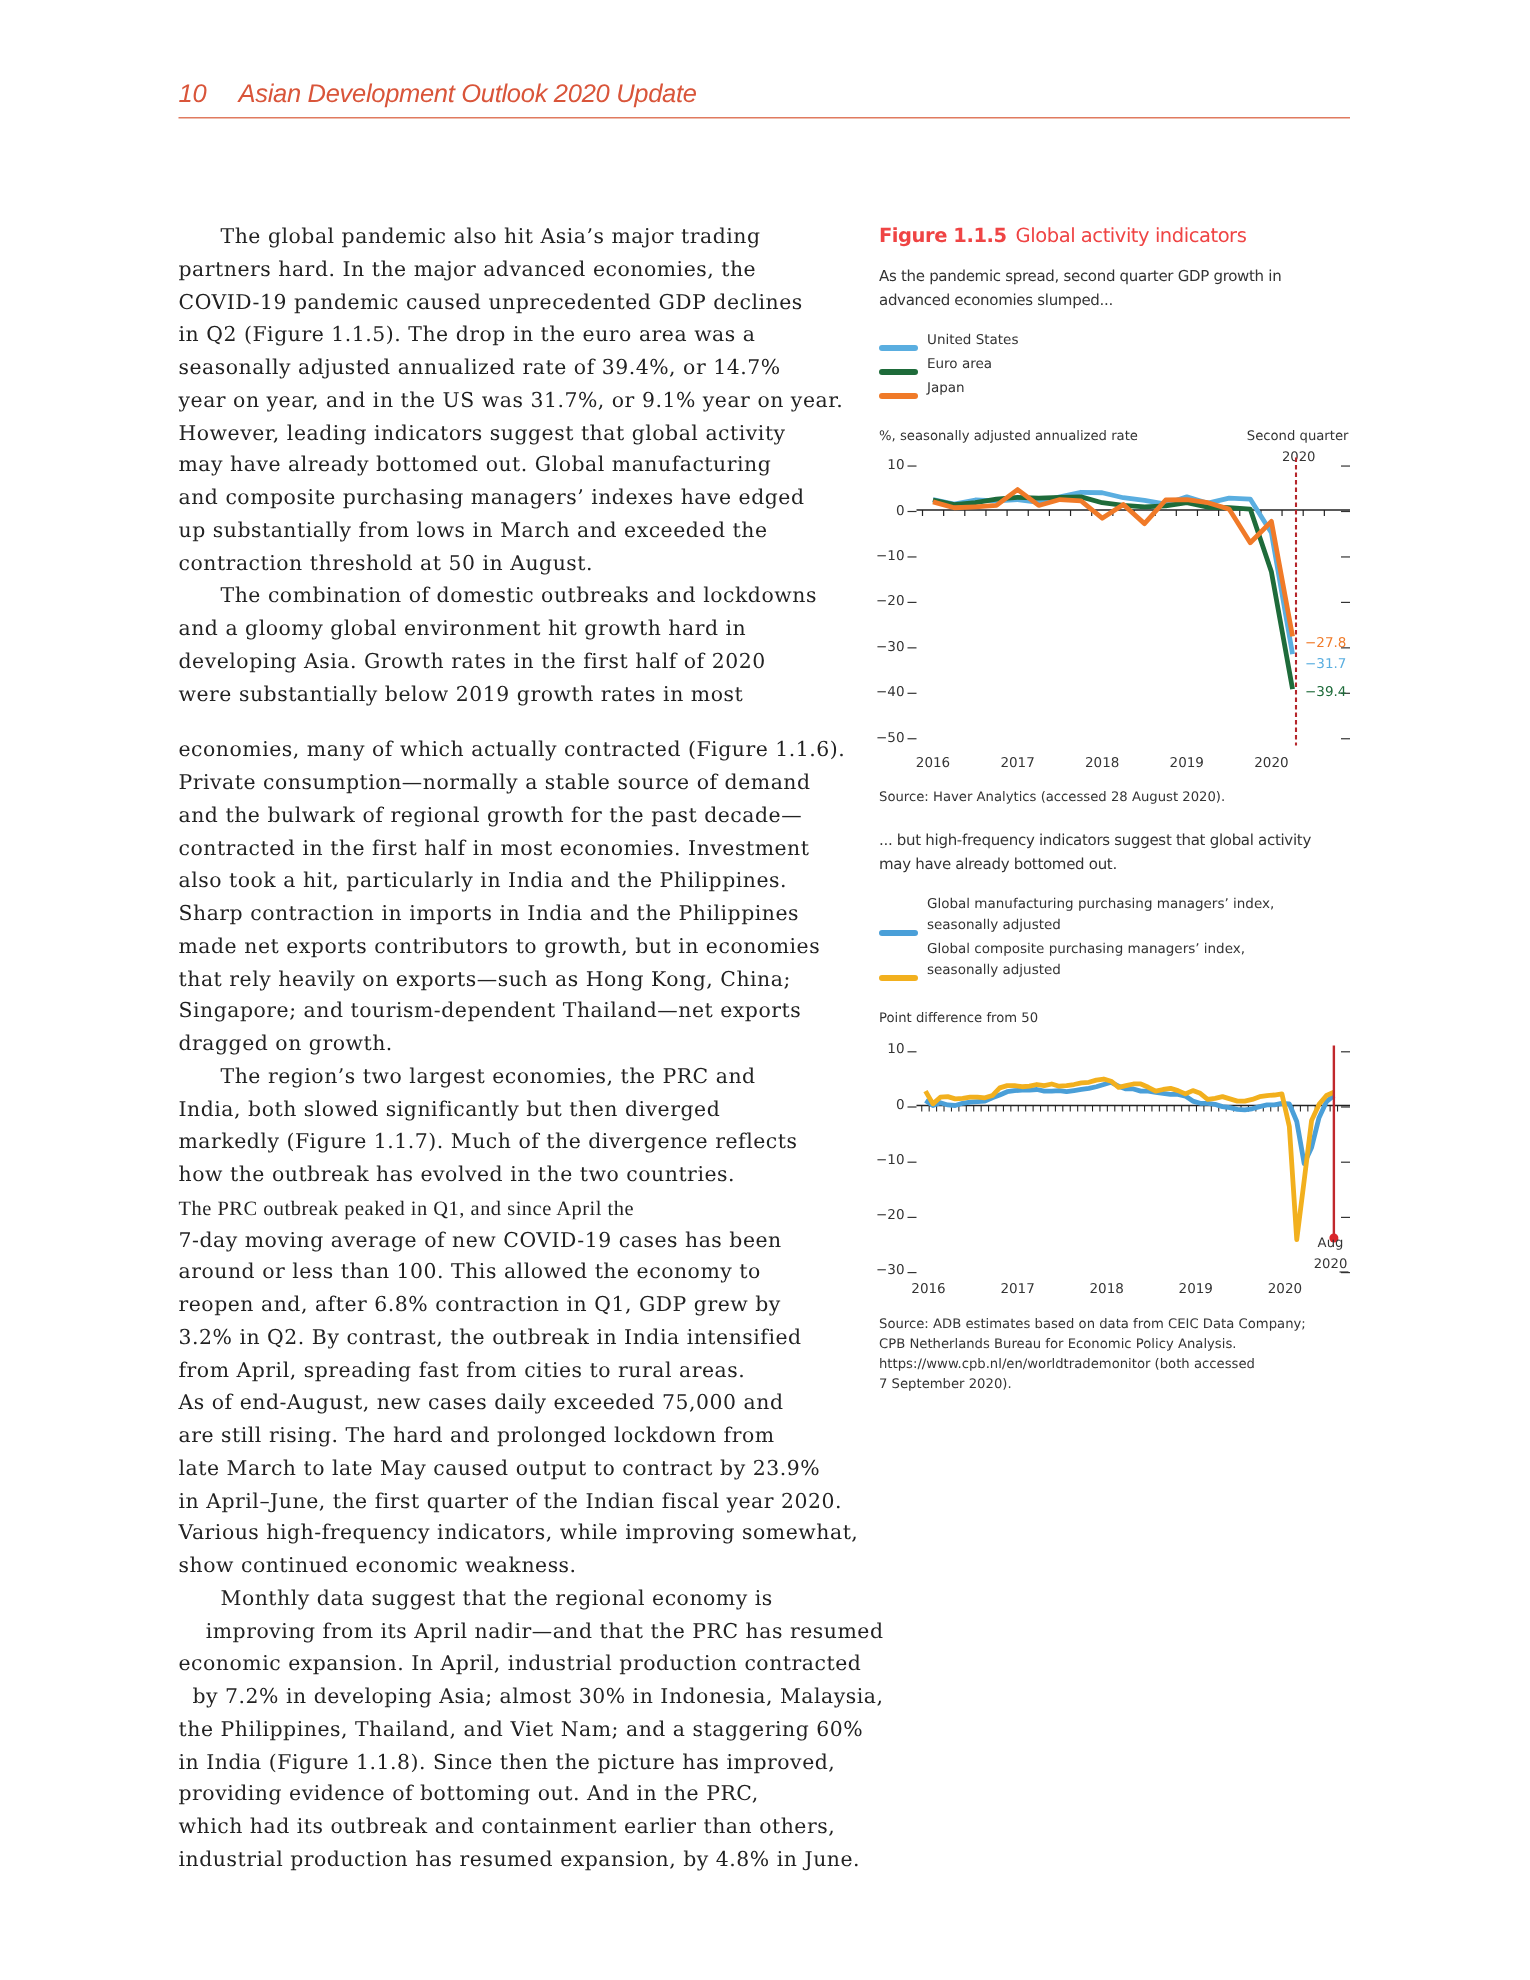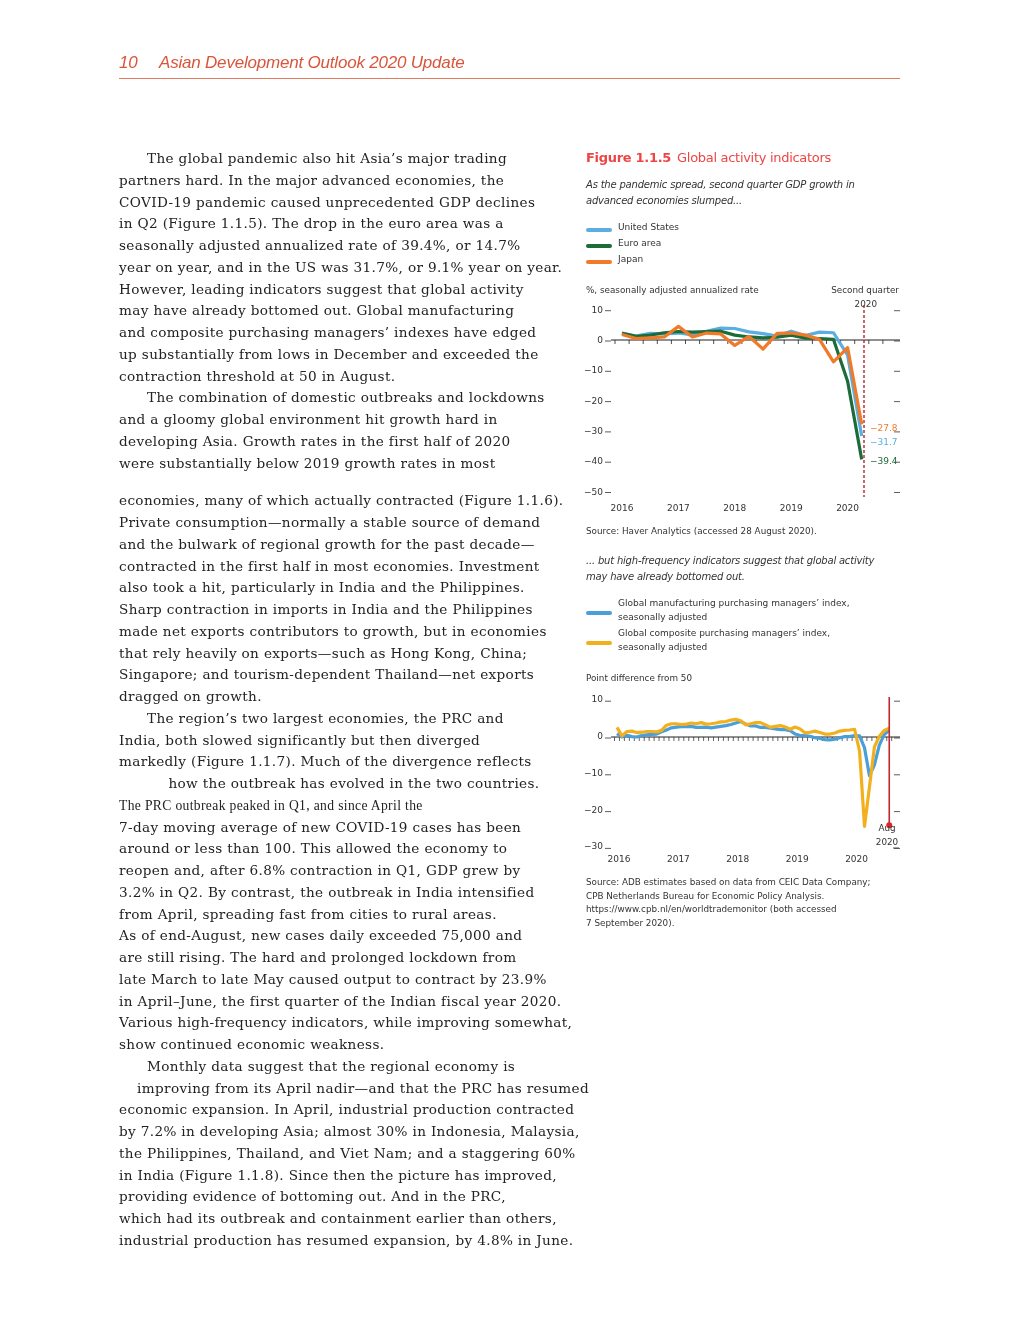--- a/index.html
+++ b/index.html
@@ -10,23 +10,23 @@
   .header .ptitle { position:absolute; left:40px; top:1px; }
 
   .body-col { position:absolute; left:119px; top:148px; width:470px; font-family:"DejaVu Serif", serif; font-size:13.6px; line-height:21.75px; color:#222; letter-spacing:0.35px; }
   .body-col p { margin:0; text-indent:28px; }
   .body-col .ln { display:block; white-space:nowrap; }
 
   .fig { position:absolute; left:586px; top:150px; width:320px; font-family:"DejaVu Sans", sans-serif; color:#333; }
   .fig-title { font-size:13px; color:#ef4444; font-weight:bold; white-space:nowrap; letter-spacing:-0.3px; }
   .fig-title .lbl { font-weight:bold; margin-right:6px; }
   .fig-title .txt { font-weight:normal; }
-  .subtitle { font-size:10px; font-style:italic; line-height:15.5px; color:#333; letter-spacing:-0.2px; }
+  .subtitle { font-size:10px; line-height:15.5px; color:#333; letter-spacing:-0.2px; }
   .legend { font-size:9px; color:#333; }
-  .legend .item { display:flex; align-items:center; line-height:14px; }
+  .legend .item { display:flex; align-items:flex-end; line-height:14px; }
   .legend .sw { display:inline-block; width:26px; height:4px; border-radius:2px; margin-top:5px; margin-right:6px; flex:none; }
   svg text { font-family:"DejaVu Sans", sans-serif; }
 </style>
 </head>
 <body>
 
 <div class="header">
   <span class="pnum">10</span>
   <span class="ptitle">Asian Development Outlook 2020 Update</span>
 </div>
@@ -35,21 +35,21 @@
     <p>
       <span class="ln" style="text-indent: 28px;">The global pandemic also hit Asia’s major trading</span>
       <span class="ln" style="text-indent: 0px;">partners hard. In the major advanced economies, the</span>
       <span class="ln" style="text-indent: 0px;">COVID-19 pandemic caused unprecedented GDP declines</span>
       <span class="ln" style="text-indent: 0px;">in Q2 (Figure 1.1.5). The drop in the euro area was a</span>
       <span class="ln" style="text-indent: 0px;">seasonally adjusted annualized rate of 39.4%, or 14.7%</span>
       <span class="ln" style="text-indent: 0px;">year on year, and in the US was 31.7%, or 9.1% year on year.</span>
       <span class="ln" style="text-indent: 0px;">However, leading indicators suggest that global activity</span>
       <span class="ln" style="text-indent: 0px;">may have already bottomed out. Global manufacturing</span>
       <span class="ln" style="text-indent: 0px;">and composite purchasing managers’ indexes have edged</span>
-      <span class="ln" style="text-indent: 0px;">up substantially from lows in December and exceeded the</span>
+      <span class="ln" style="text-indent: 0px;">up substantially from lows in March and exceeded the</span>
       <span class="ln" style="text-indent: 0px;">contraction threshold at 50 in August.</span>
     </p>
     <p>
       <span class="ln" style="text-indent: 28px;">The combination of domestic outbreaks and lockdowns</span>
       <span class="ln" style="text-indent: 0px;">and a gloomy global environment hit growth hard in</span>
       <span class="ln" style="text-indent: 0px;">developing Asia. Growth rates in the first half of 2020</span>
       <span class="ln" style="text-indent: 0px;">were substantially below 2019 growth rates in most</span>
       <span class="ln" style="text-indent: 0px; margin-top: 16px;">economies, many of which actually contracted (Figure 1.1.6).</span>
       <span class="ln" style="text-indent: 0px;">Private consumption—normally a stable source of demand</span>
       <span class="ln" style="text-indent: 0px;">and the bulwark of regional growth for the past decade—</span>
@@ -58,39 +58,39 @@
       <span class="ln" style="text-indent: 0px;">Sharp contraction in imports in India and the Philippines</span>
       <span class="ln" style="text-indent: 0px;">made net exports contributors to growth, but in economies</span>
       <span class="ln" style="text-indent: 0px;">that rely heavily on exports—such as Hong Kong, China;</span>
       <span class="ln" style="text-indent: 0px;">Singapore; and tourism-dependent Thailand—net exports</span>
       <span class="ln" style="text-indent: 0px;">dragged on growth.</span>
     </p>
     <p>
       <span class="ln" style="text-indent: 28px;">The region’s two largest economies, the PRC and</span>
       <span class="ln" style="text-indent: 0px;">India, both slowed significantly but then diverged</span>
       <span class="ln" style="text-indent: 0px;">markedly (Figure 1.1.7). Much of the divergence reflects</span>
-      <span class="ln" style="text-indent: 0px; text-align: center;">how the outbreak has evolved in the two countries.</span>
+      <span class="ln" style="text-indent: 0px;">how the outbreak has evolved in the two countries.</span>
       <span class="ln" style="text-indent: 0px; font-family: Liberation Serif, serif;">The PRC outbreak peaked in Q1, and since April the</span>
       <span class="ln" style="text-indent: 0px;">7-day moving average of new COVID-19 cases has been</span>
       <span class="ln" style="text-indent: 0px;">around or less than 100. This allowed the economy to</span>
       <span class="ln" style="text-indent: 0px;">reopen and, after 6.8% contraction in Q1, GDP grew by</span>
       <span class="ln" style="text-indent: 0px;">3.2% in Q2. By contrast, the outbreak in India intensified</span>
       <span class="ln" style="text-indent: 0px;">from April, spreading fast from cities to rural areas.</span>
       <span class="ln" style="text-indent: 0px;">As of end-August, new cases daily exceeded 75,000 and</span>
       <span class="ln" style="text-indent: 0px;">are still rising. The hard and prolonged lockdown from</span>
       <span class="ln" style="text-indent: 0px;">late March to late May caused output to contract by 23.9%</span>
       <span class="ln" style="text-indent: 0px;">in April–June, the first quarter of the Indian fiscal year 2020.</span>
       <span class="ln" style="text-indent: 0px;">Various high-frequency indicators, while improving somewhat,</span>
       <span class="ln" style="text-indent: 0px;">show continued economic weakness.</span>
     </p>
     <p>
       <span class="ln" style="text-indent: 28px;">Monthly data suggest that the regional economy is</span>
       <span class="ln" style="text-indent: 0px; text-align: right;">improving from its April nadir—and that the PRC has resumed</span>
       <span class="ln" style="text-indent: 0px;">economic expansion. In April, industrial production contracted</span>
-      <span class="ln" style="text-indent: 0px;">by 7.2% in developing Asia; almost 30% in Indonesia, Malaysia,</span>
+      <span class="ln" style="text-indent: 0px; text-align: right;">by 7.2% in developing Asia; almost 30% in Indonesia, Malaysia,</span>
       <span class="ln" style="text-indent: 0px;">the Philippines, Thailand, and Viet Nam; and a staggering 60%</span>
       <span class="ln" style="text-indent: 0px;">in India (Figure 1.1.8). Since then the picture has improved,</span>
       <span class="ln" style="text-indent: 0px;">providing evidence of bottoming out. And in the PRC,</span>
       <span class="ln" style="text-indent: 0px;">which had its outbreak and containment earlier than others,</span>
       <span class="ln" style="text-indent: 0px;">industrial production has resumed expansion, by 4.8% in June.</span>
     </p>
   </div>
 
 <div class="fig">
   <div class="fig-title">

